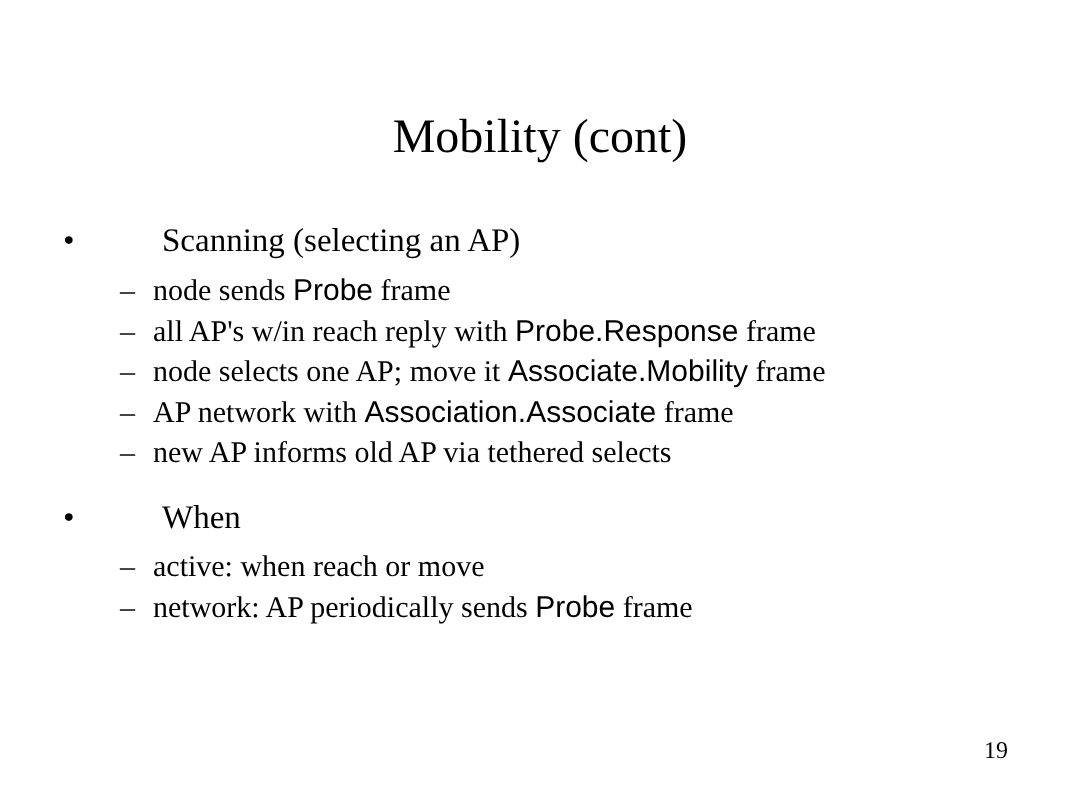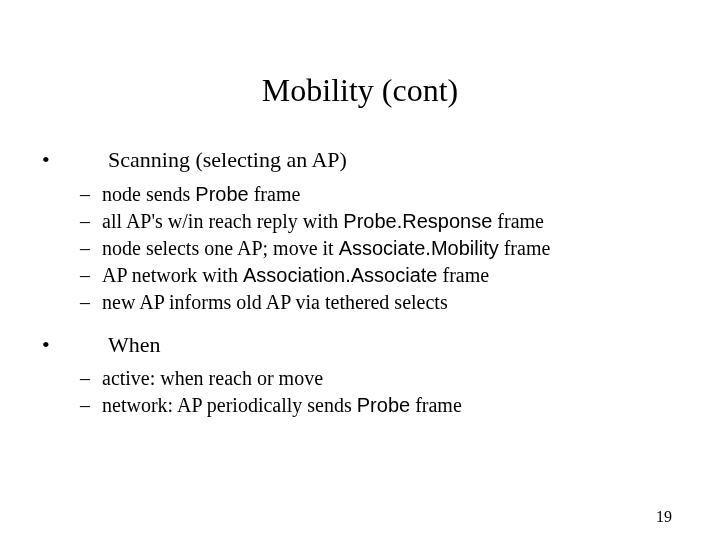--- a/index.html
+++ b/index.html
@@ -62,21 +62,21 @@
     flex: 0 0 22px;
   }
   .bullet-l2 .txt {
     flex: 1;
   }
   .code {
     font-family: Liberation Sans, sans-serif;
   }
   .page-num {
     position: absolute;
-    bottom: 14px;
+    bottom: 30px;
     right: 48px;
     font-size: 16px;
   }
 </style>
 </head>
 <body>
 
 <div class="slide">
 
   <div class="title">Mobility (cont)</div>

